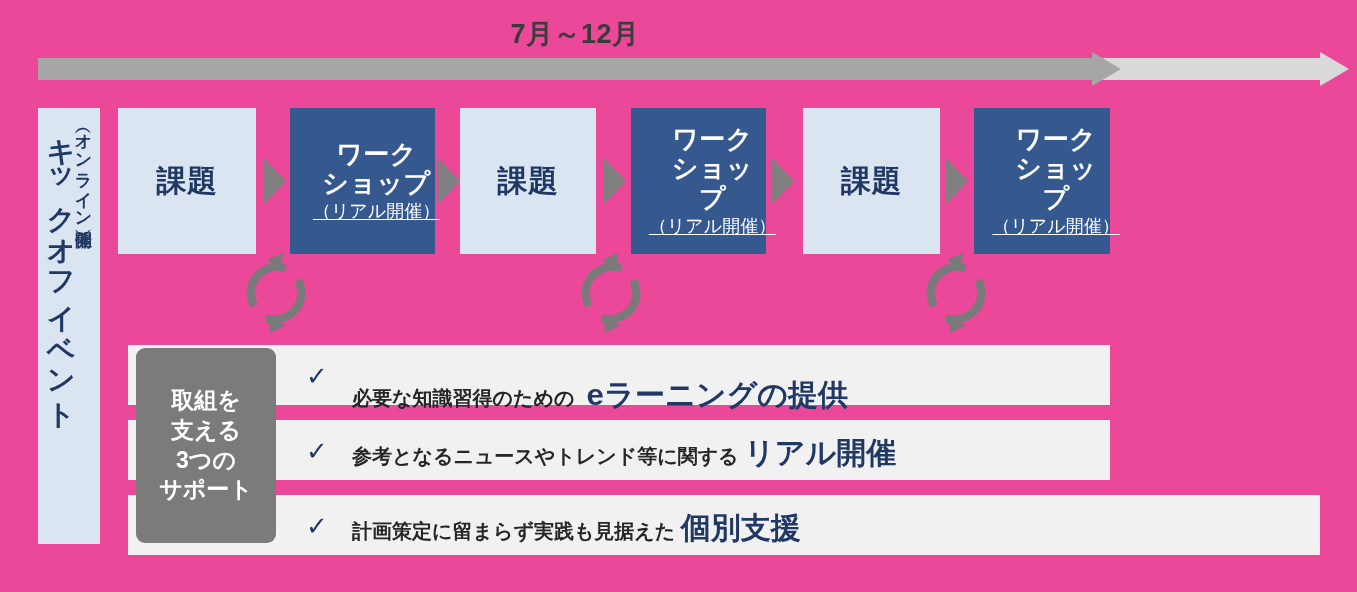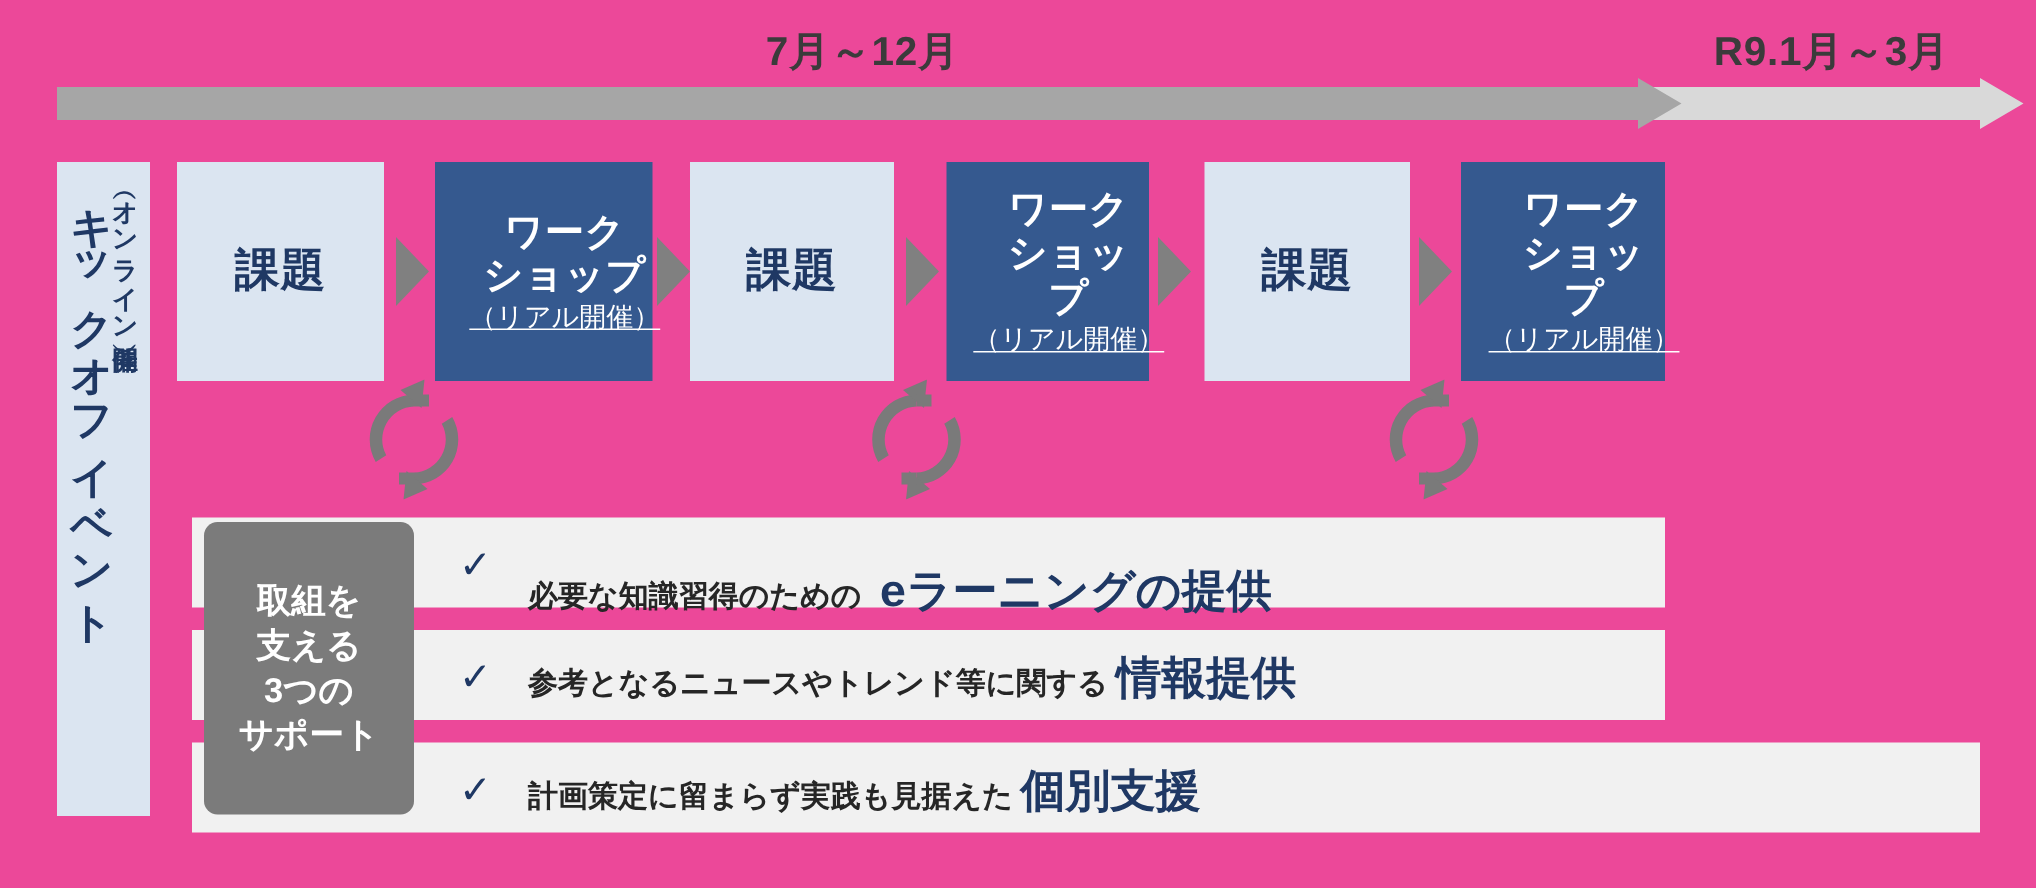--- a/index.html
+++ b/index.html
@@ -174,21 +174,20 @@
     white-space: pre-line;
     box-sizing: border-box;
   }
 </style>
 </head>
 <body>
 
 <div id="canvas">
 
   <div class="tl-label tl-label-main">7月～12月</div>
-  <div class="tl-label tl-label-tail">R9.1月～3月</div>
 
   <svg class="arrow-track" viewBox="0 0 1357 34">
 
     <path d="M 1070 6 L 1320 6 L 1320 0 L 1349 17 L 1320 34 L 1320 28 L 1070 28 Z" fill="#d9d9d9"></path>
 
     <path d="M 38 6 L 1092 6 L 1092 0 L 1121 17 L 1092 34 L 1092 28 L 38 28 Z" fill="#a6a6a6"></path>
   </svg>
 
   <div class="kickoff">
     <div class="kickoff-text">キックオフイベント</div>
@@ -281,21 +280,21 @@
 3つの
 サポート</div>
 
   <div class="srow-check" style="left:306px; top:363px;">✓</div>
   <div class="srow-text" style="left:352px; top:382px;font-family:Liberation Mono, monospace;">
     <span>必要な知識習得のための </span><span class="hi">eラーニングの提供</span>
   </div>
 
   <div class="srow-check" style="left:306px; top:438px;">✓</div>
   <div class="srow-text" style="left:352px; top:438px;">
-    <span>参考となるニュースやトレンド等に関する </span><span class="hi">情報提供</span>
+    <span>参考となるニュースやトレンド等に関する </span><span class="hi">リアル開催</span>
   </div>
 
   <div class="srow-check" style="left:306px; top:513px;">✓</div>
-  <div class="srow-text" style="left:352px; top:513px;font-family:Liberation Serif, serif;">
+  <div class="srow-text" style="left:352px; top:513px;">
     <span>計画策定に留まらず実践も見据えた </span><span class="hi">個別支援</span>
   </div>
 
 </div>
 
 </body></html>

